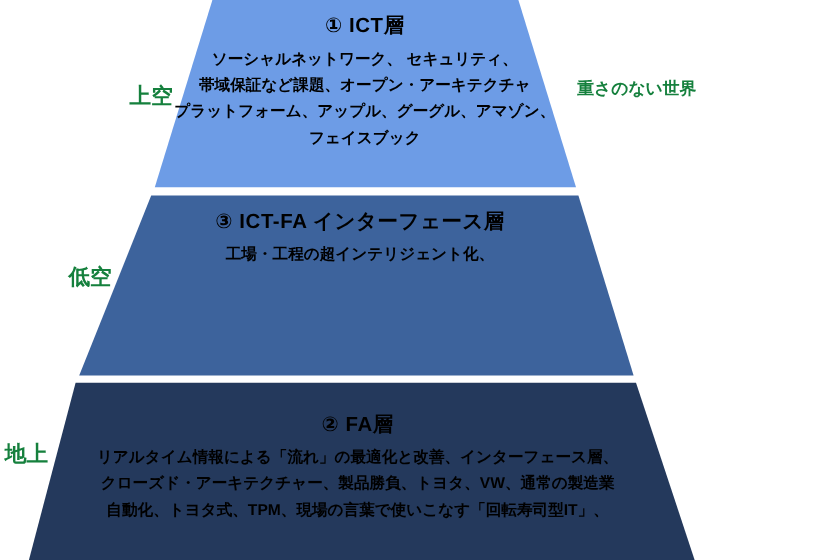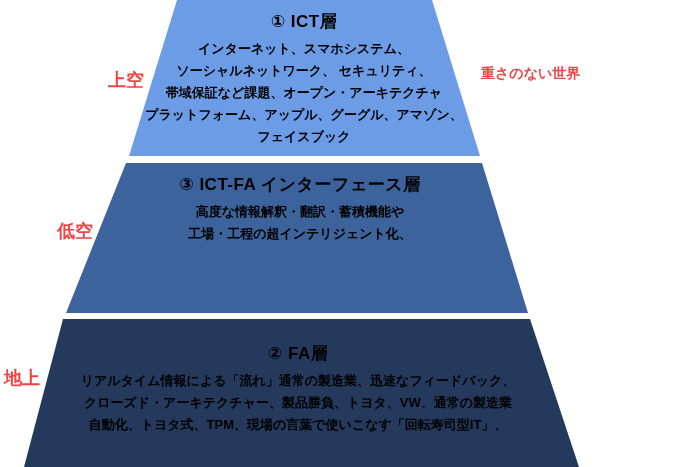--- a/index.html
+++ b/index.html
@@ -27,21 +27,21 @@
   }
   .layer-body {
     font-size:13px;
     line-height:22px;
   }
   .t1 { left:121px; top:10px;  width:366px; }
   .t2 { left:90px;  top:173px; width:420px; }
   .t3 { left:38px;  top:342px; width:520px; }
   .side-label {
     position:absolute;
-    color:#ef4444;
+    color:#15803d;
     font-size:18px;
     line-height:20px;
     white-space:nowrap;
     z-index:2;
   }
   #lbl-sky        { left:108px; top:70px; }
   #lbl-low        { left:57px;  top:221px; }
   #lbl-ground     { left:4px;   top:368px; }
   #lbl-weightless { left:481px; top:63px;  font-size:14px; }
   #lbl-weighted   { left:577px; top:374px; font-size:17px; }
@@ -53,40 +53,38 @@
 
   <svg width="700" height="467" viewBox="0 0 700 467">
     <polygon points="177,0 432,0 480,156 129,156" fill="#6d9ce6"></polygon>
     <polygon points="126,163 482,163 528,313 66,313" fill="#3d639c"></polygon>
     <polygon points="63,319 530,319 579,467 24,467" fill="#24395c"></polygon>
   </svg>
 
   <div class="layer-text t1">
     <div class="layer-title">① ICT層</div>
     <div class="layer-body">
-        <div>インターネット、スマホシステム、</div>
         <div>ソーシャルネットワーク、 セキュリティ、</div>
         <div>帯域保証など課題、オープン・アーキテクチャ</div>
         <div>プラットフォーム、アップル、グーグル、アマゾン、</div>
         <div>フェイスブック</div>
       </div>
   </div>
 
   <div class="layer-text t2">
     <div class="layer-title">③ ICT-FA インターフェース層</div>
     <div class="layer-body">
-        <div>高度な情報解釈・翻訳・蓄積機能や</div>
         <div>工場・工程の超インテリジェント化、</div>
       </div>
   </div>
 
   <div class="layer-text t3">
     <div class="layer-title">② FA層</div>
     <div class="layer-body">
-        <div>リアルタイム情報による「流れ」通常の製造業、迅速なフィードバック、</div>
+        <div>リアルタイム情報による「流れ」の最適化と改善、インターフェース層、</div>
         <div>クローズド・アーキテクチャー、製品勝負、トヨタ、VW、通常の製造業</div>
         <div>自動化、トヨタ式、TPM、現場の言葉で使いこなす「回転寿司型IT」、</div>
       </div>
   </div>
 
   <div class="side-label" id="lbl-sky">上空</div>
 
   <div class="side-label" id="lbl-low">低空</div>
 
   <div class="side-label" id="lbl-ground">地上</div>

